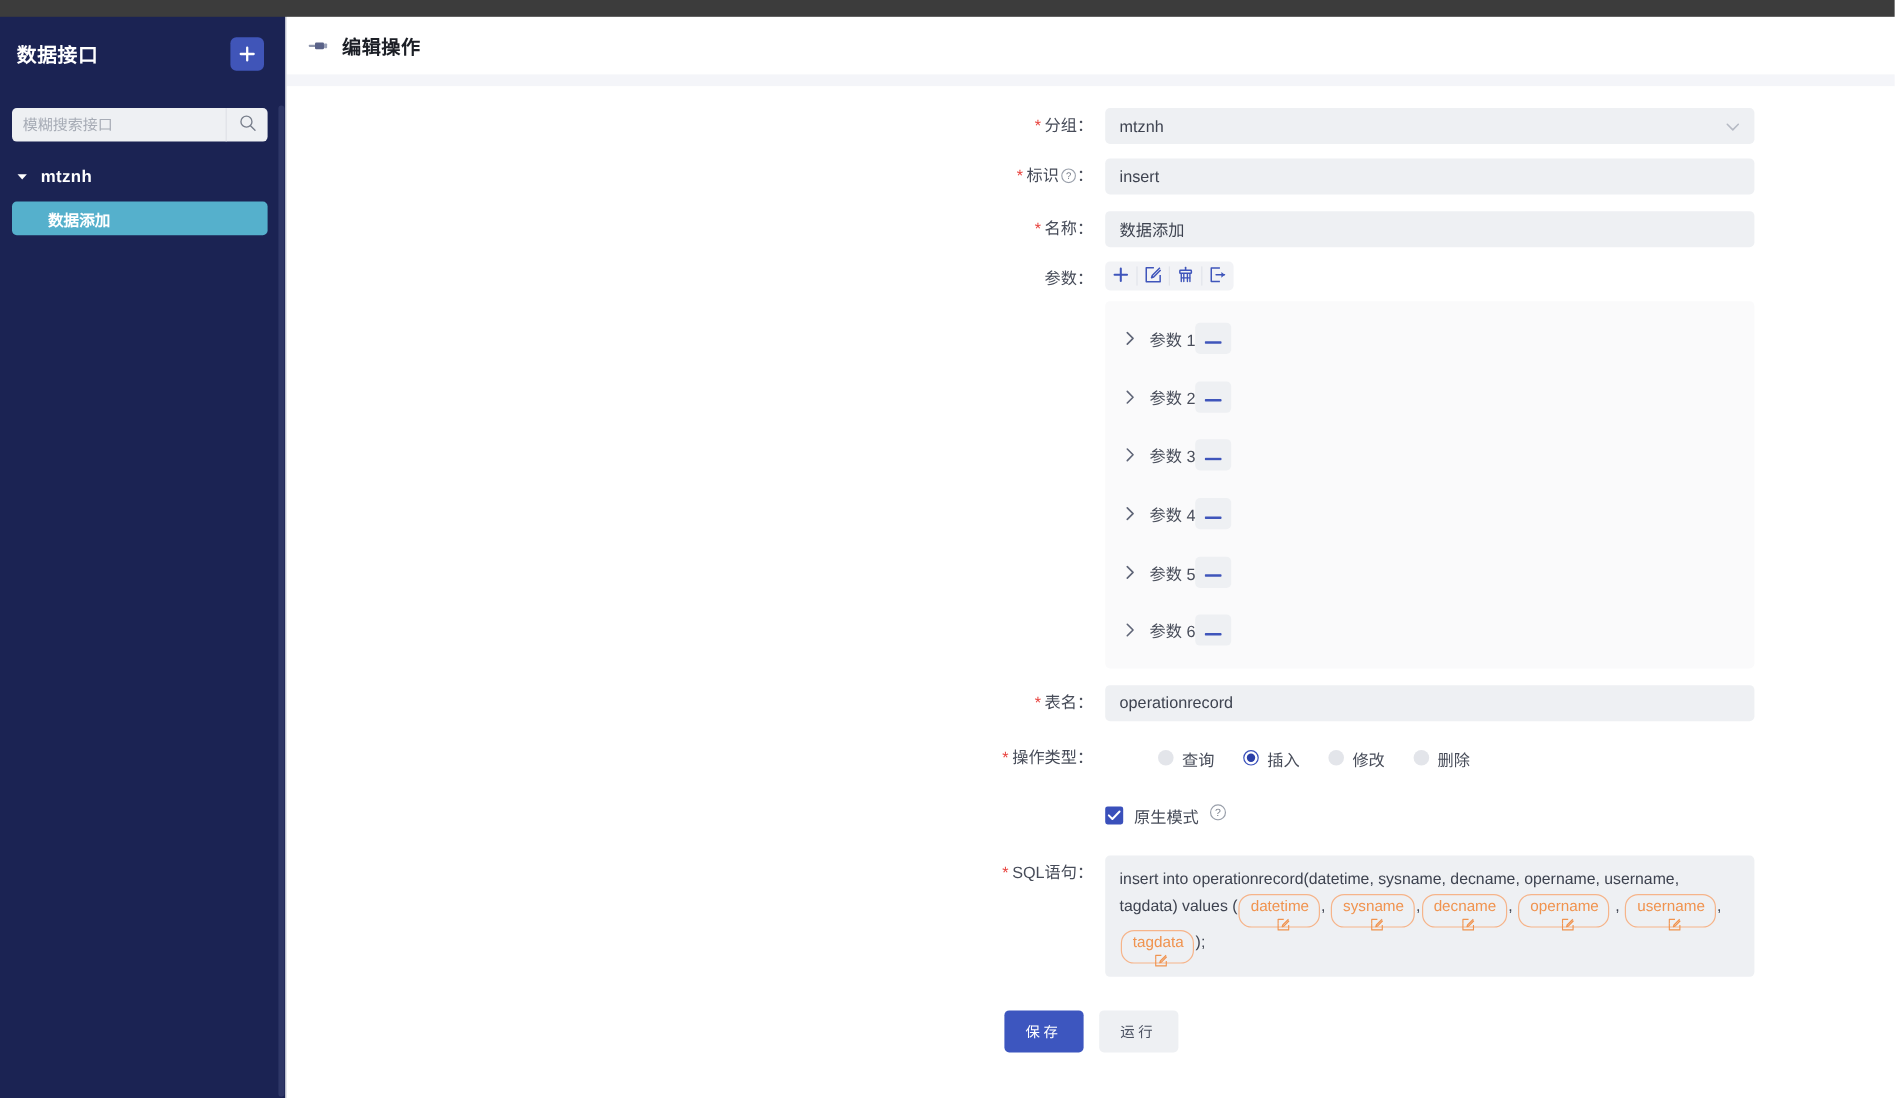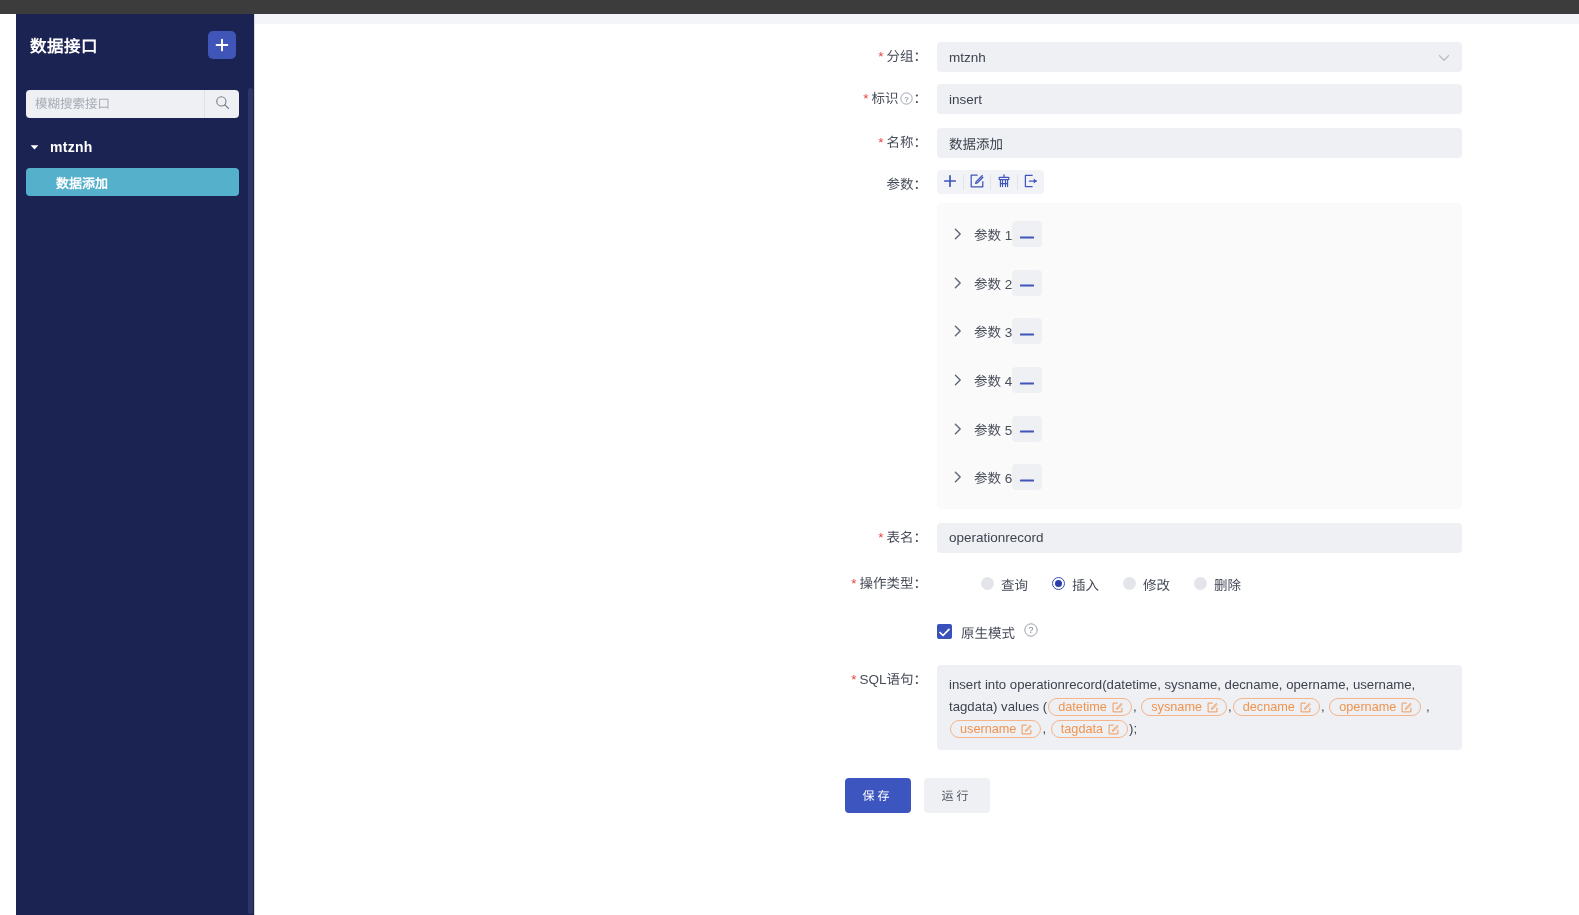--- a/index.html
+++ b/index.html
@@ -4,21 +4,21 @@
 <title>数据接口 - 编辑操作</title>
 <style>
   * { box-sizing: border-box; }
   html, body {
     margin: 0; padding: 0;
     width: 1579px; height: 915px;
     overflow: hidden;
     font-family: "Liberation Sans", "DejaVu Sans", sans-serif;
     background: #ffffff;
   }
-  .app { position: relative; width: 1579px; height: 915px; display: flex; padding-left: 16px; }
+  .app { position: relative; width: 1579px; height: 915px; display: flex; }
 
   
   .topbar {
     position: absolute; top: 0; left: 0;
     width: 1579px; height: 14px;
     background: #3c3c3c;
     z-index: 30;
   }
 
   
@@ -273,26 +273,27 @@
     line-height: 22px;
     min-height: 49px;
   }
   .sql-tag {
     display: inline-flex; align-items: center;
     border: 1px solid #f6b48a;
     border-radius: 11px;
     color: #f0934f;
     padding: 0px 8px 0 9px;
     font-size: 12.7px;
-    height: 18px;
+    height: 28px;
     line-height: 19px;
     margin: 1px 1px;
     vertical-align: 0px;
     cursor: pointer;
     white-space: nowrap;
+    flex-direction: column;
   }
   .sql-tag .tagicon { margin-left: 5px; display: inline-flex; align-items: center; }
 
   
   .actions {
     display: flex; justify-content: center;
     gap: 13px;
     margin-top: 28px;
   }
   .btn {
@@ -352,20 +353,30 @@
       <div class="tree-leaf">
         <span class="tree-leaf-label">数据添加</span>
       </div>
     </div>
 
     <div class="sidebar-scrollbar"></div>
   </aside>
 
   <section class="main">
 
+    <div class="page-header">
+      <span class="header-icon">
+        <svg width="19" height="12" viewBox="0 0 19 12">
+          <path d="M1 6.2 L5.5 6.2" stroke="#8f96ad" stroke-width="1.8" stroke-linecap="round"></path>
+          <rect x="5.5" y="3.4" width="7.5" height="5.6" rx="1" fill="#5a6288"></rect>
+          <rect x="13" y="4.3" width="2.6" height="3.9" rx="0.6" fill="#9aa1b8"></rect>
+        </svg>
+      </span>
+      <span class="page-title">编辑操作</span>
+    </div>
     <div class="header-gap"></div>
 
     <div class="form-scroll">
 
       <div class="form-row">
         <div class="form-label">
           <span class="req">*</span><span>分组</span>：
         </div>
         <div class="form-field">
           <div class="select-box">

